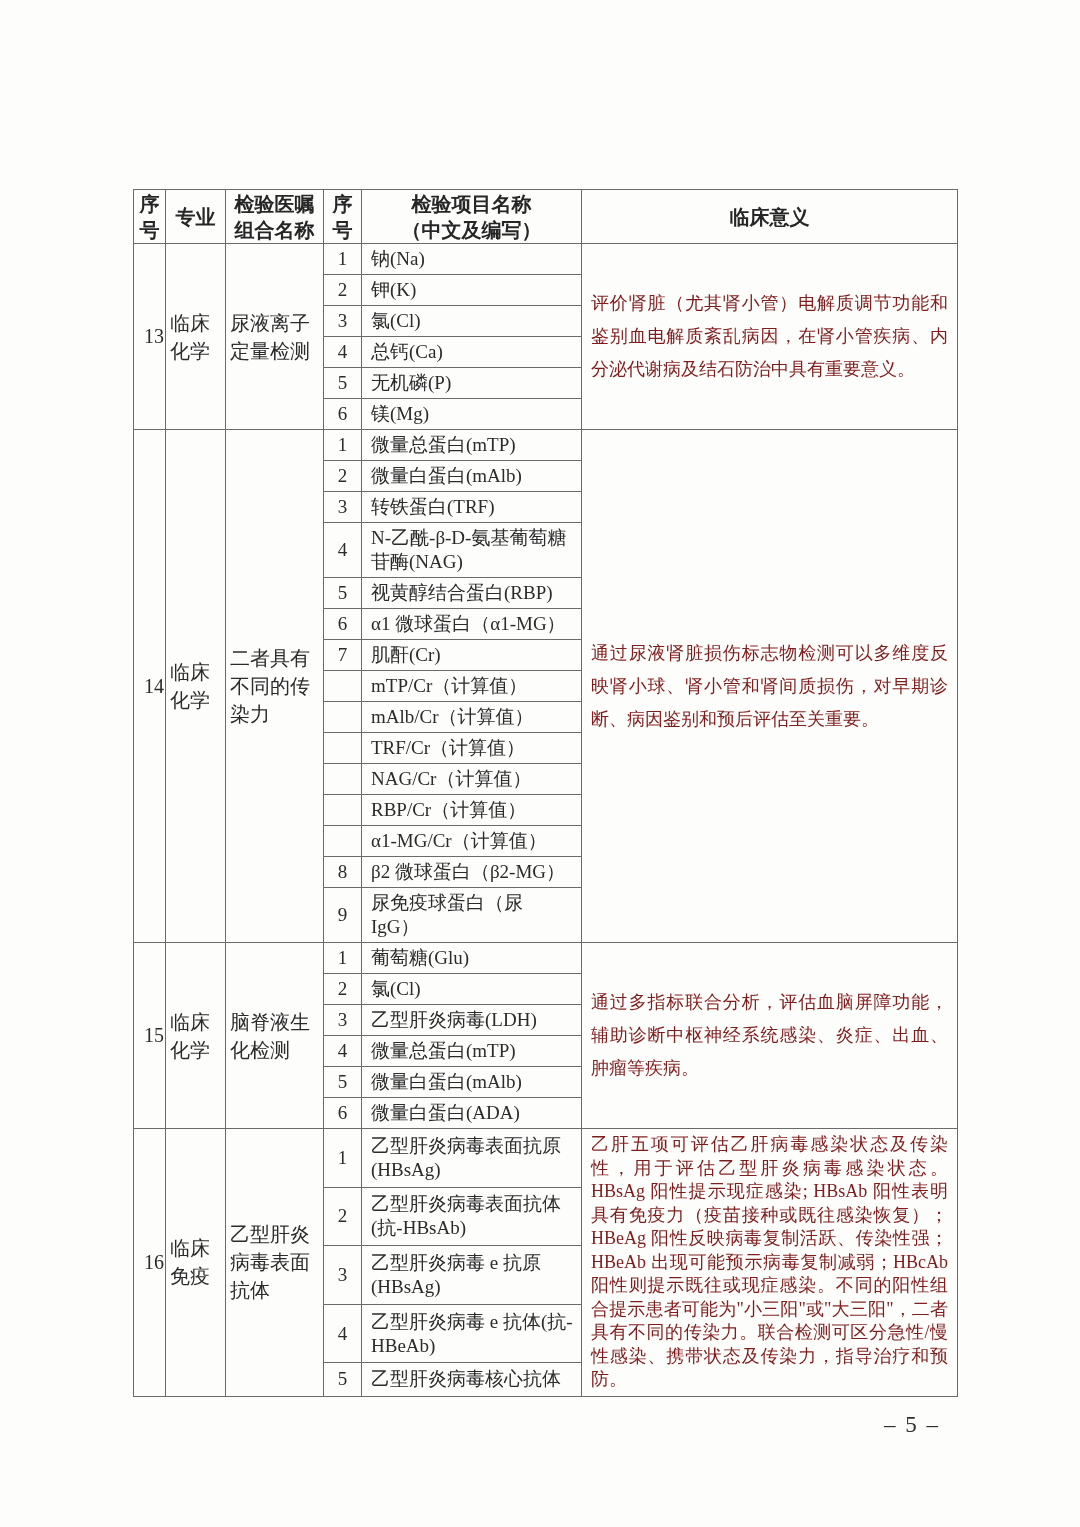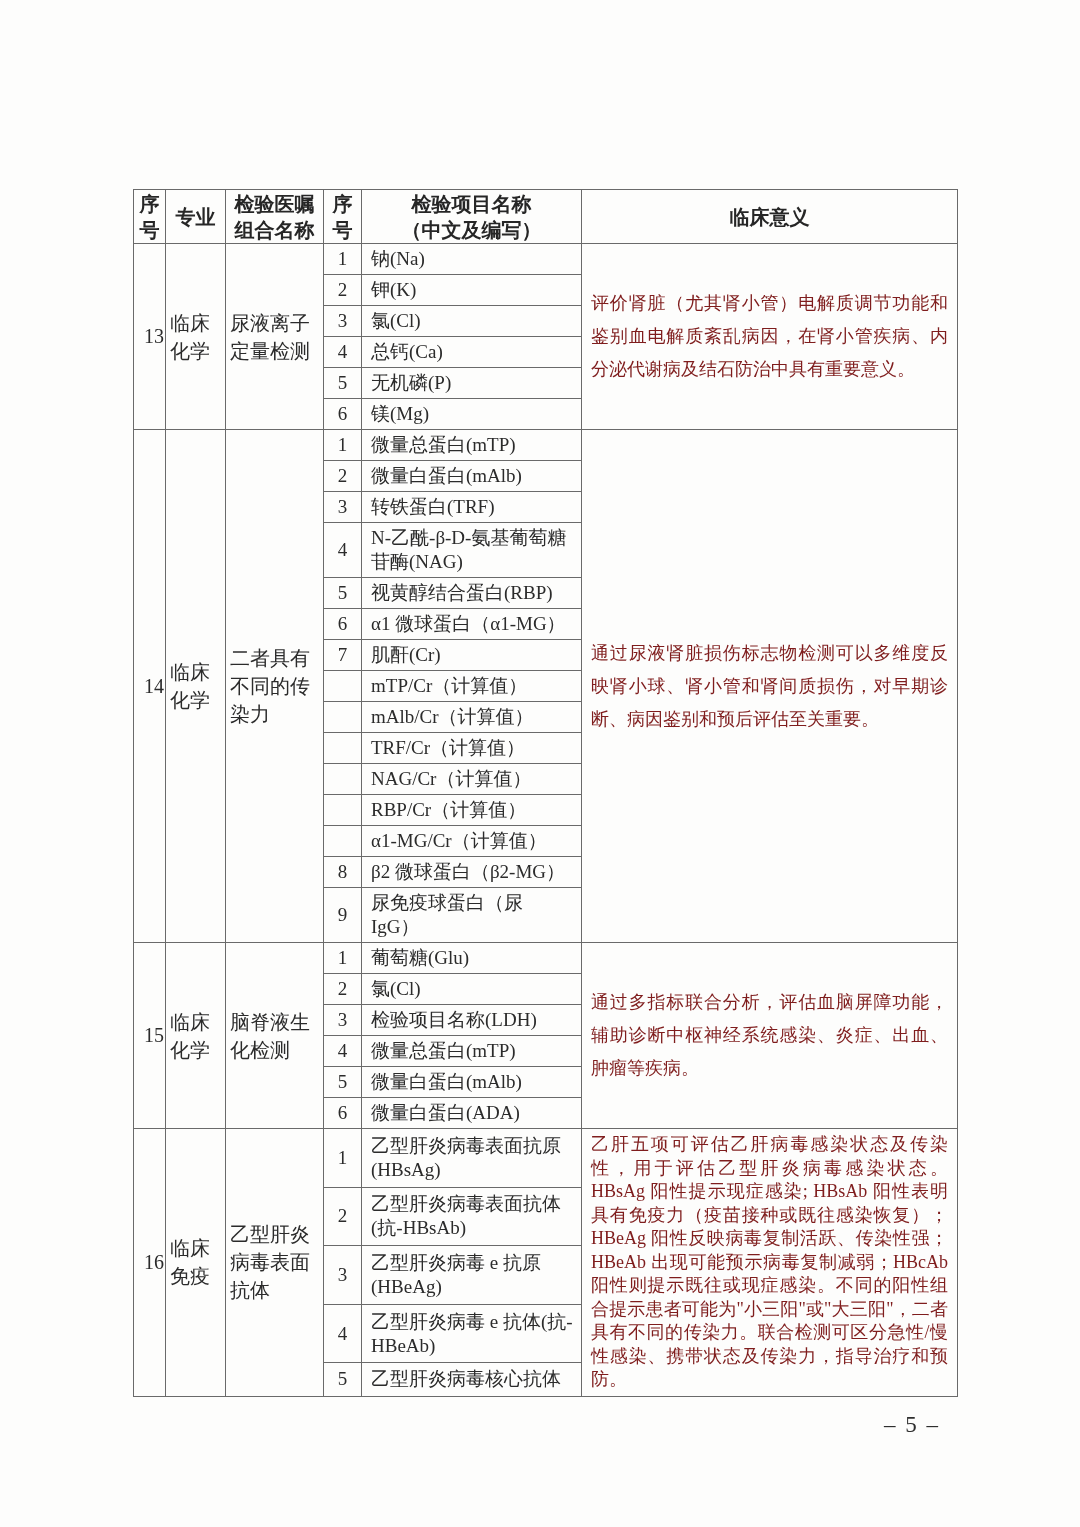--- a/index.html
+++ b/index.html
@@ -212,21 +212,21 @@
           <td class="td-itemno">1</td>
           <td class="td-itemname">葡萄糖(Glu)</td>
           <td rowspan="6" class="td-sig sig-2">通过多指标联合分析，评估血脑屏障功能，辅助诊断中枢神经系统感染、炎症、出血、肿瘤等疾病。</td>
         </tr>
         <tr>
           <td class="td-itemno">2</td>
           <td class="td-itemname">氯(Cl)</td>
         </tr>
         <tr>
           <td class="td-itemno">3</td>
-          <td class="td-itemname">检验项目名称(LDH)</td>
+          <td class="td-itemname">乙型肝炎病毒(LDH)</td>
         </tr>
         <tr>
           <td class="td-itemno">4</td>
           <td class="td-itemname">微量总蛋白(mTP)</td>
         </tr>
         <tr>
           <td class="td-itemno">5</td>
           <td class="td-itemname">微量白蛋白(mAlb)</td>
         </tr>
         <tr>
@@ -240,21 +240,21 @@
           <td class="td-itemno">1</td>
           <td class="td-itemname">乙型肝炎病毒表面抗原(HBsAg)</td>
           <td rowspan="5" class="td-sig sig-3">乙肝五项可评估乙肝病毒感染状态及传染性，用于评估乙型肝炎病毒感染状态。HBsAg 阳性提示现症感染; HBsAb 阳性表明具有免疫力（疫苗接种或既往感染恢复）；HBeAg 阳性反映病毒复制活跃、传染性强；HBeAb 出现可能预示病毒复制减弱；HBcAb 阳性则提示既往或现症感染。不同的阳性组合提示患者可能为"小三阳"或"大三阳"，二者具有不同的传染力。联合检测可区分急性/慢性感染、携带状态及传染力，指导治疗和预防。</td>
         </tr>
         <tr>
           <td class="td-itemno">2</td>
           <td class="td-itemname">乙型肝炎病毒表面抗体(抗-HBsAb)</td>
         </tr>
         <tr>
           <td class="td-itemno">3</td>
-          <td class="td-itemname">乙型肝炎病毒 e 抗原(HBeAg)</td>
+          <td class="td-itemname">乙型肝炎病毒 e 抗原(HBsAg)</td>
         </tr>
         <tr>
           <td class="td-itemno">4</td>
           <td class="td-itemname">乙型肝炎病毒 e 抗体(抗-HBeAb)</td>
         </tr>
         <tr>
           <td class="td-itemno">5</td>
           <td class="td-itemname">乙型肝炎病毒核心抗体</td>
         </tr>
       </tbody>

